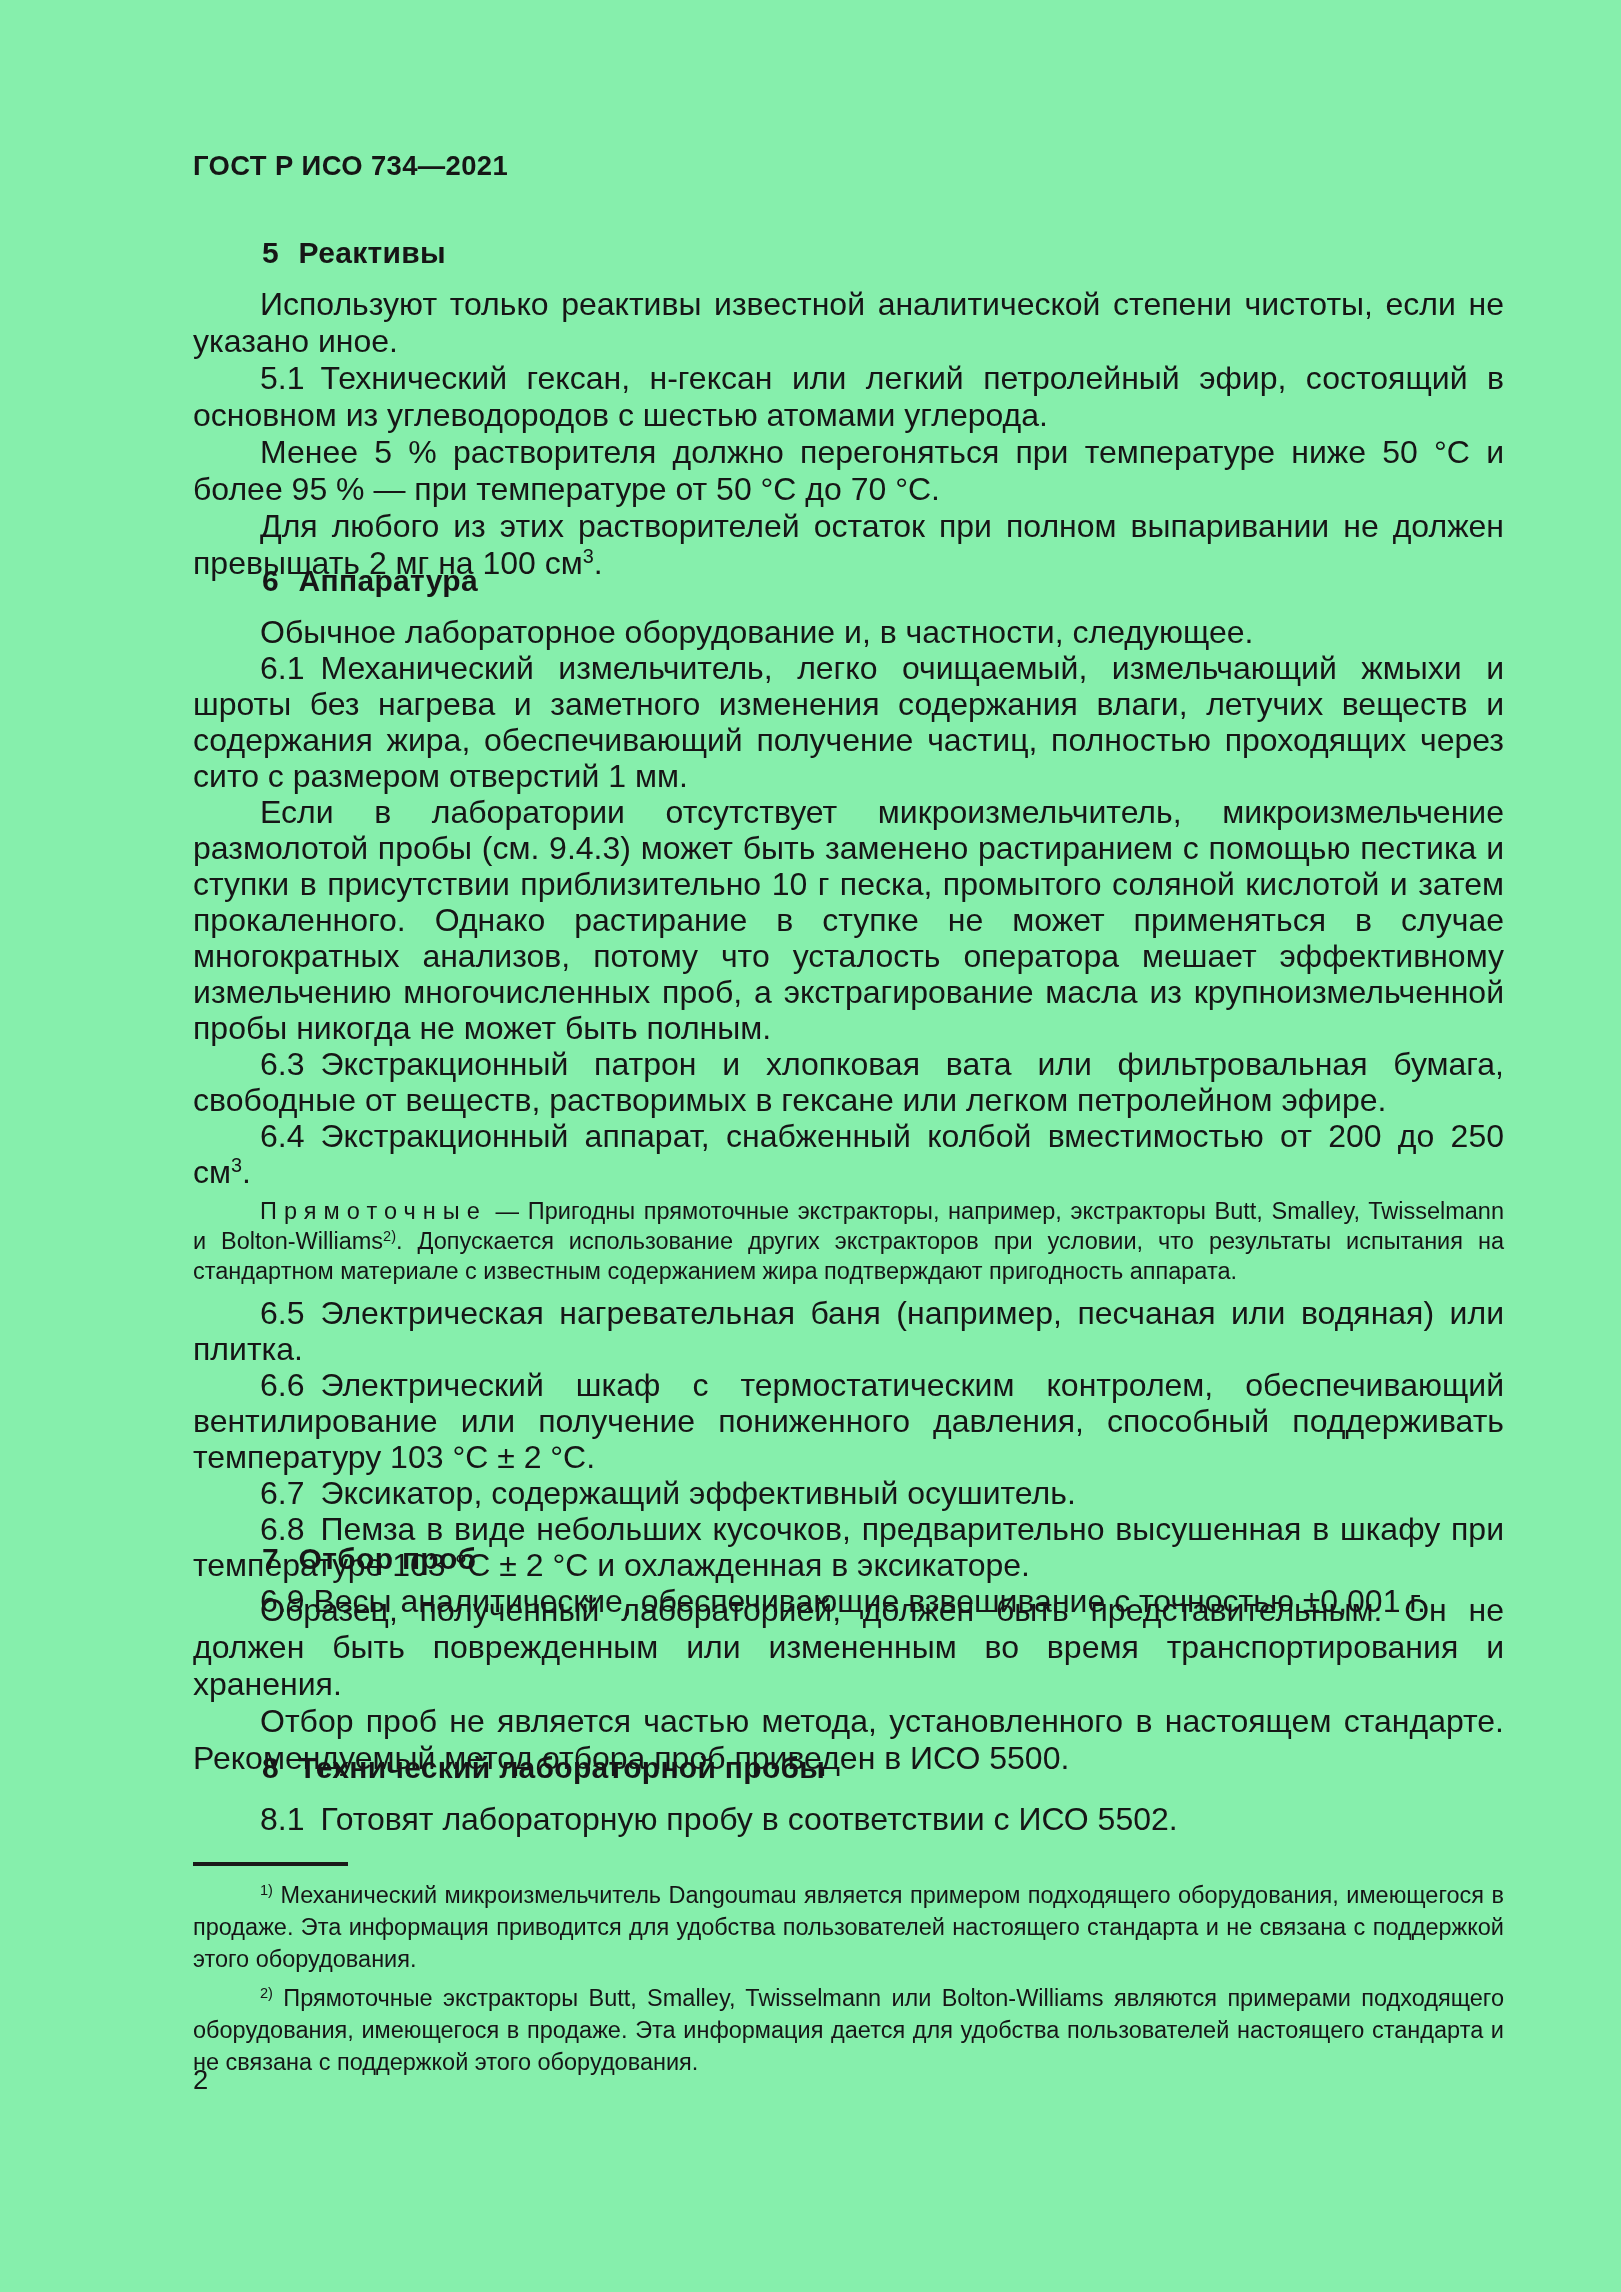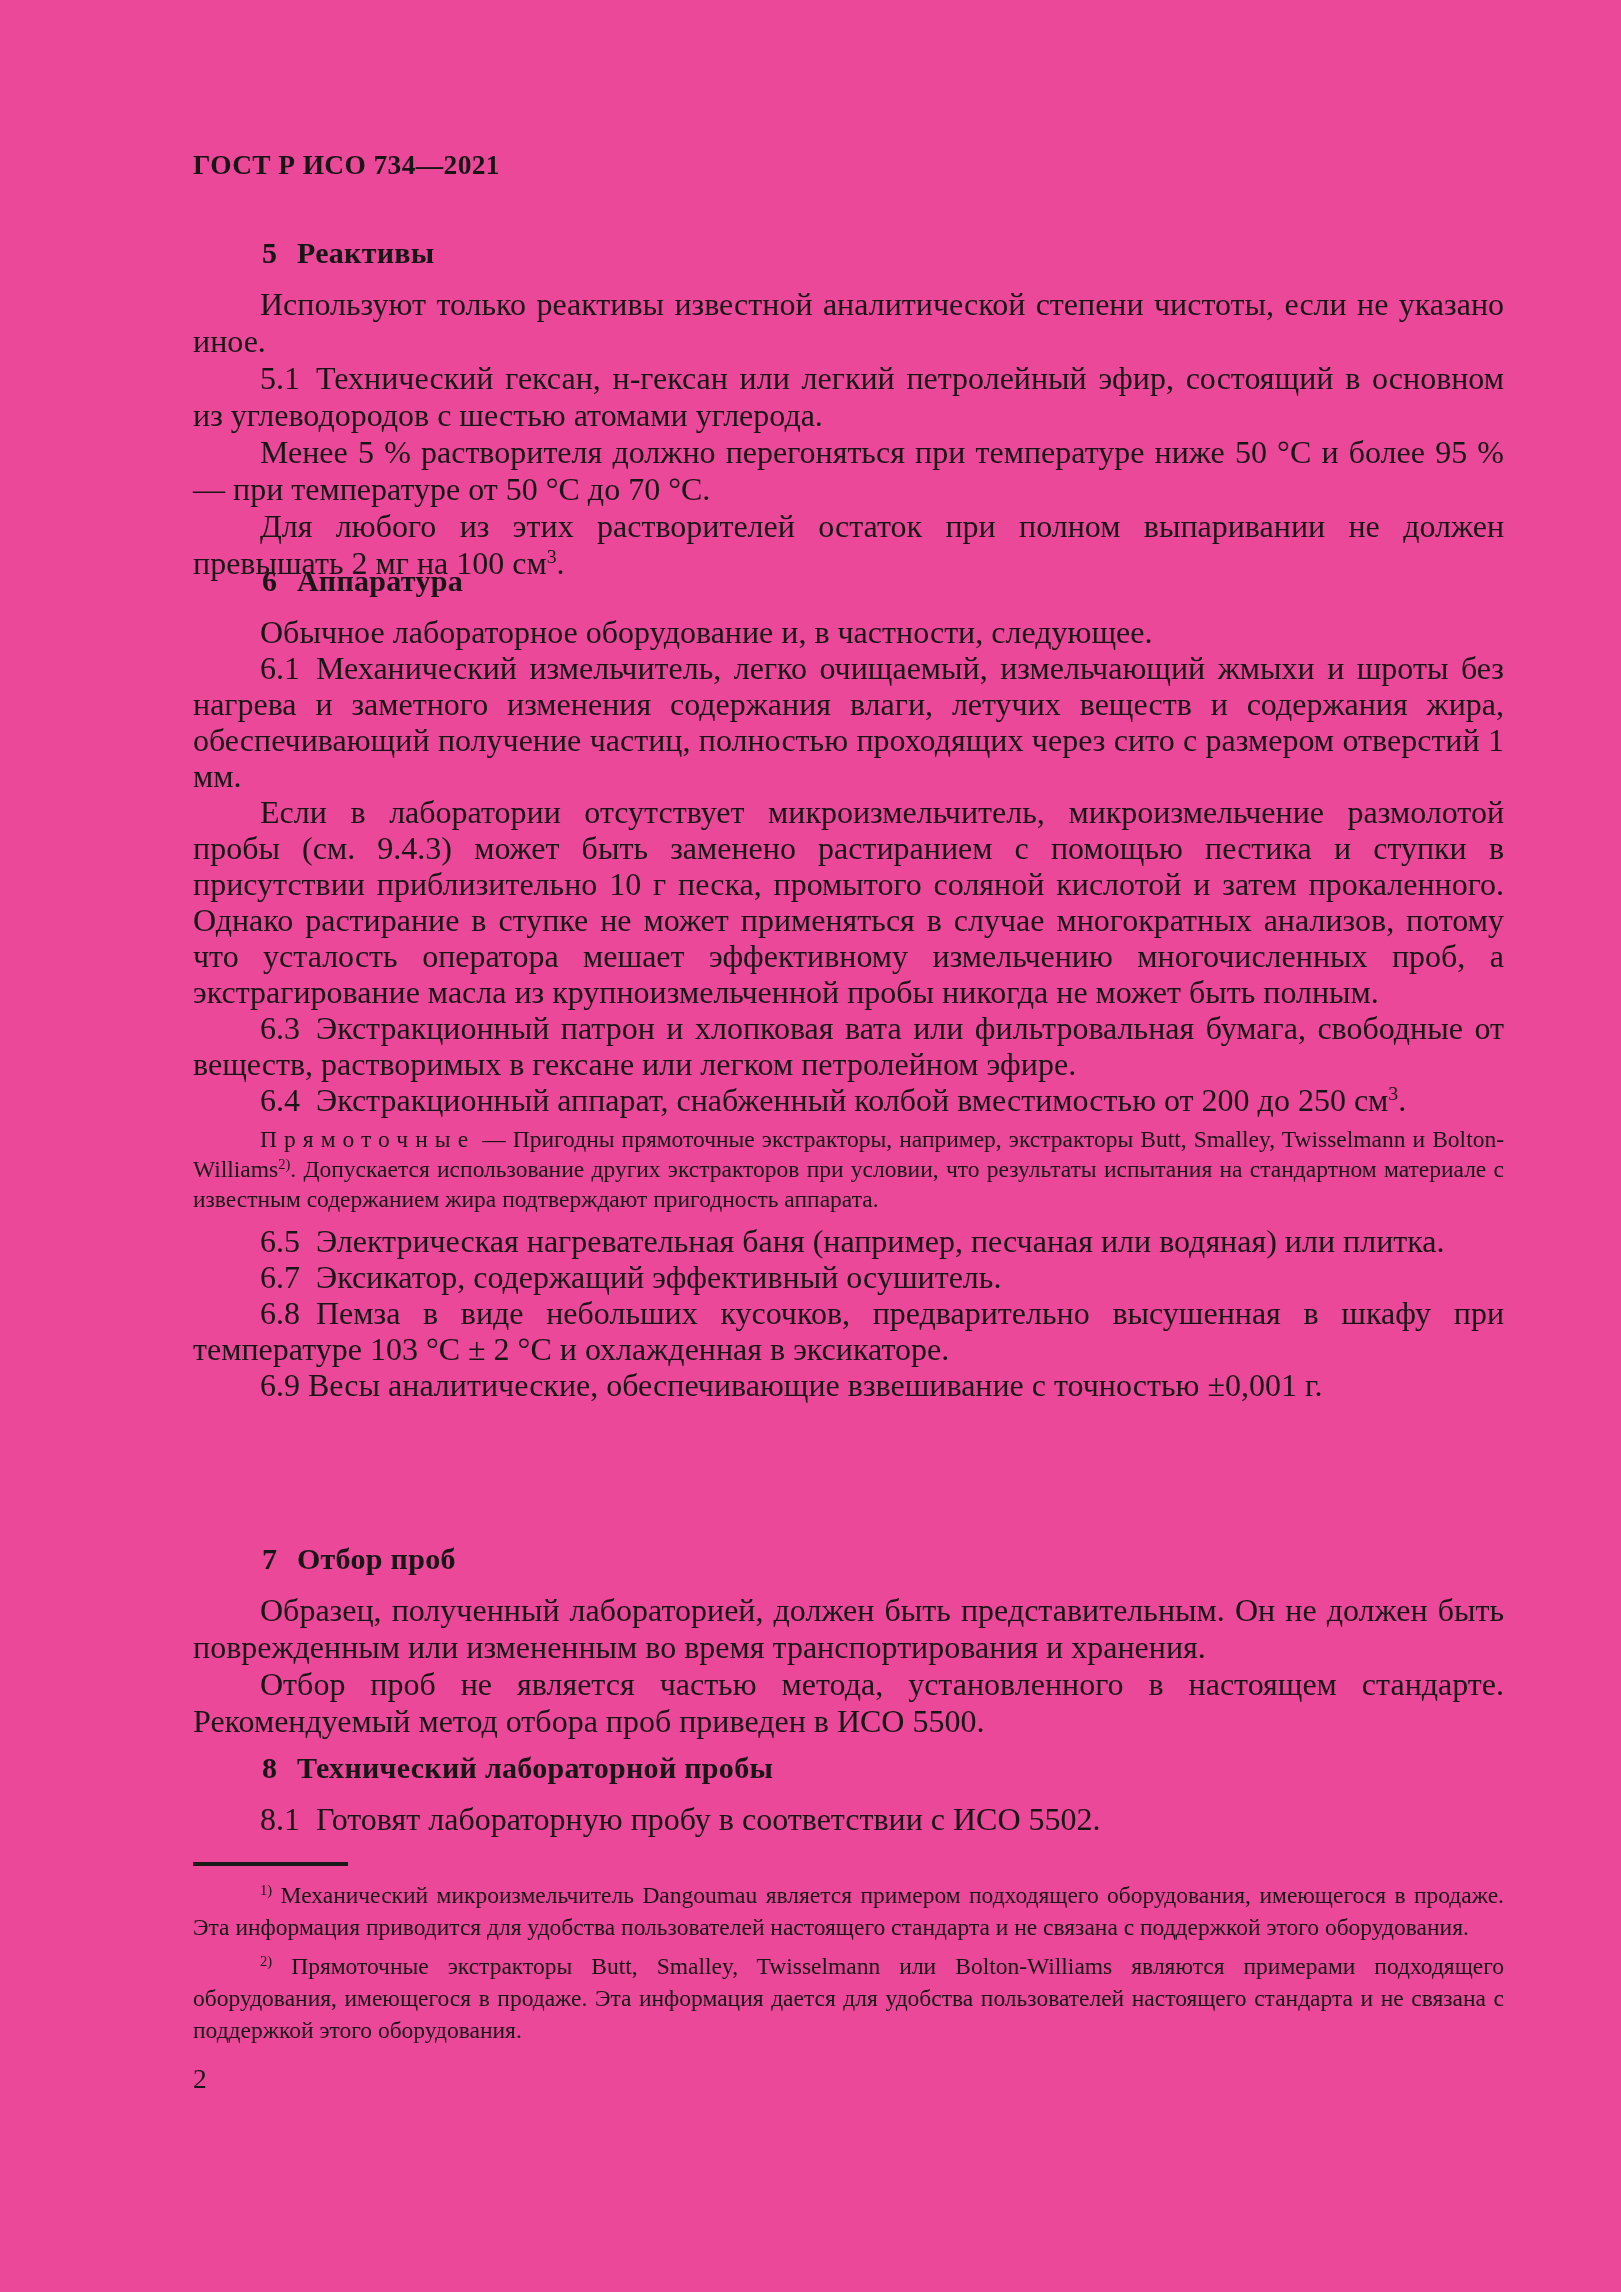--- a/index.html
+++ b/index.html
@@ -1,20 +1,20 @@
 <!DOCTYPE html>
 <html lang="ru"><head>
 <meta charset="utf-8">
 <style>
   html,body{margin:0;padding:0;background:#d6d6d6;}
   .page{
     position:relative;
     width:1621px;height:2293px;
-    background:#ec4899;
-    font-family:Liberation Serif, serif;
+    background:#86efac;
+    font-family:Liberation Sans, sans-serif;
     color:#161616;
     overflow:hidden;
   }
   .runhead{
     position:absolute;left:193px;top:150px;
     font-size:27.4px;font-weight:bold;letter-spacing:0.4px;
   }
   .sec{position:absolute;left:193px;width:1311px;}
   #sec5{top:233px;}
   #sec6{top:561px;}
@@ -64,20 +64,21 @@
 
   <div class="sec" id="sec6">
     <h2><span>6</span><span class="ht">Аппаратура</span></h2>
     <p class="body">Обычное лабораторное оборудование и, в частности, следующее.</p>
     <p class="body">6.1 Механический измельчитель, легко очищаемый, измельчающий жмыхи и шроты без нагрева и заметного изменения содержания влаги, летучих веществ и содержания жира, обеспечивающий получение частиц, полностью проходящих через сито с размером отверстий 1 мм.</p>
     <p class="body">Если в лаборатории отсутствует микроизмельчитель, микроизмельчение размолотой пробы (см. 9.4.3) может быть заменено растиранием с помощью пестика и ступки в присутствии приблизительно 10 г песка, промытого соляной кислотой и затем прокаленного. Однако растирание в ступке не может применяться в случае многократных анализов, потому что усталость оператора мешает эффективному измельчению многочисленных проб, а экстрагирование масла из крупноизмельченной пробы никогда не может быть полным.</p>
     <p class="body">6.3 Экстракционный патрон и хлопковая вата или фильтровальная бумага, свободные от веществ, растворимых в гексане или легком петролейном эфире.</p>
     <p class="body">6.4 Экстракционный аппарат, снабженный колбой вместимостью от 200 до 250 см<sup>3</sup>.</p>
     <p class="note"><span class="note-label">Прямоточные</span><span> — Пригодны прямоточные экстракторы, например, экстракторы Butt, Smalley, Twisselmann и Bolton-Williams<sup>2)</sup>. Допускается использование других экстракторов при условии, что результаты испытания на стандартном материале с известным содержанием жира подтверждают пригодность аппарата.</span></p>
     <p class="body">6.5 Электрическая нагревательная баня (например, песчаная или водяная) или плитка.</p>
+    <p class="body">6.6 Электрический шкаф с термостатическим контролем, обеспечивающий вентилирование или получение пониженного давления, способный поддерживать температуру 103 °С ± 2 °С.</p>
     <p class="body">6.7 Эксикатор, содержащий эффективный осушитель.</p>
     <p class="body">6.8 Пемза в виде небольших кусочков, предварительно высушенная в шкафу при температуре 103 °С ± 2 °С и охлажденная в эксикаторе.</p>
     <p class="body">6.9 Весы аналитические, обеспечивающие взвешивание с точностью ±0,001 г.</p>
   </div>
 
   <div class="sec" id="sec7">
     <h2><span>7</span><span class="ht">Отбор проб</span></h2>
     <p class="body">Образец, полученный лабораторией, должен быть представительным. Он не должен быть поврежденным или измененным во время транспортирования и хранения.</p>
     <p class="body">Отбор проб не является частью метода, установленного в настоящем стандарте. Рекомендуемый метод отбора проб приведен в ИСО 5500.</p>
   </div>

